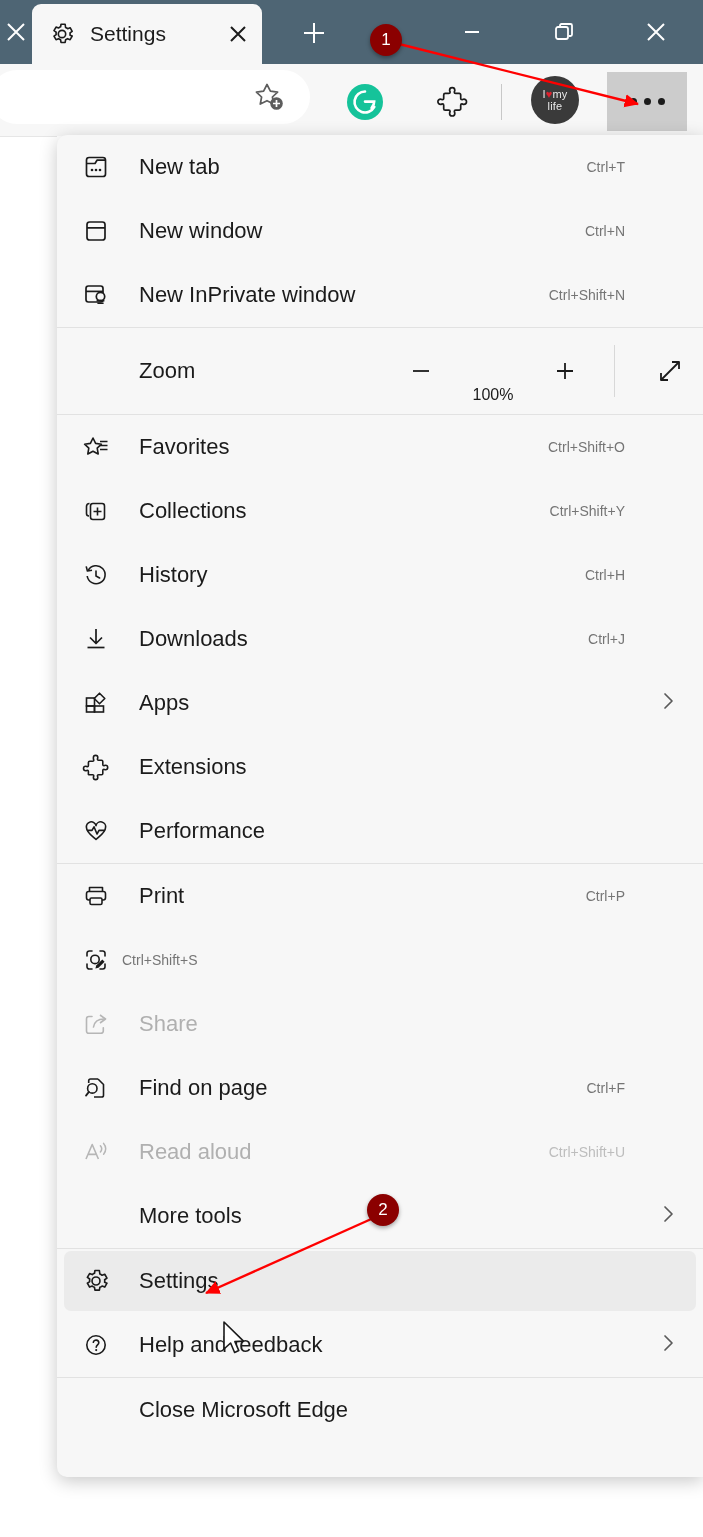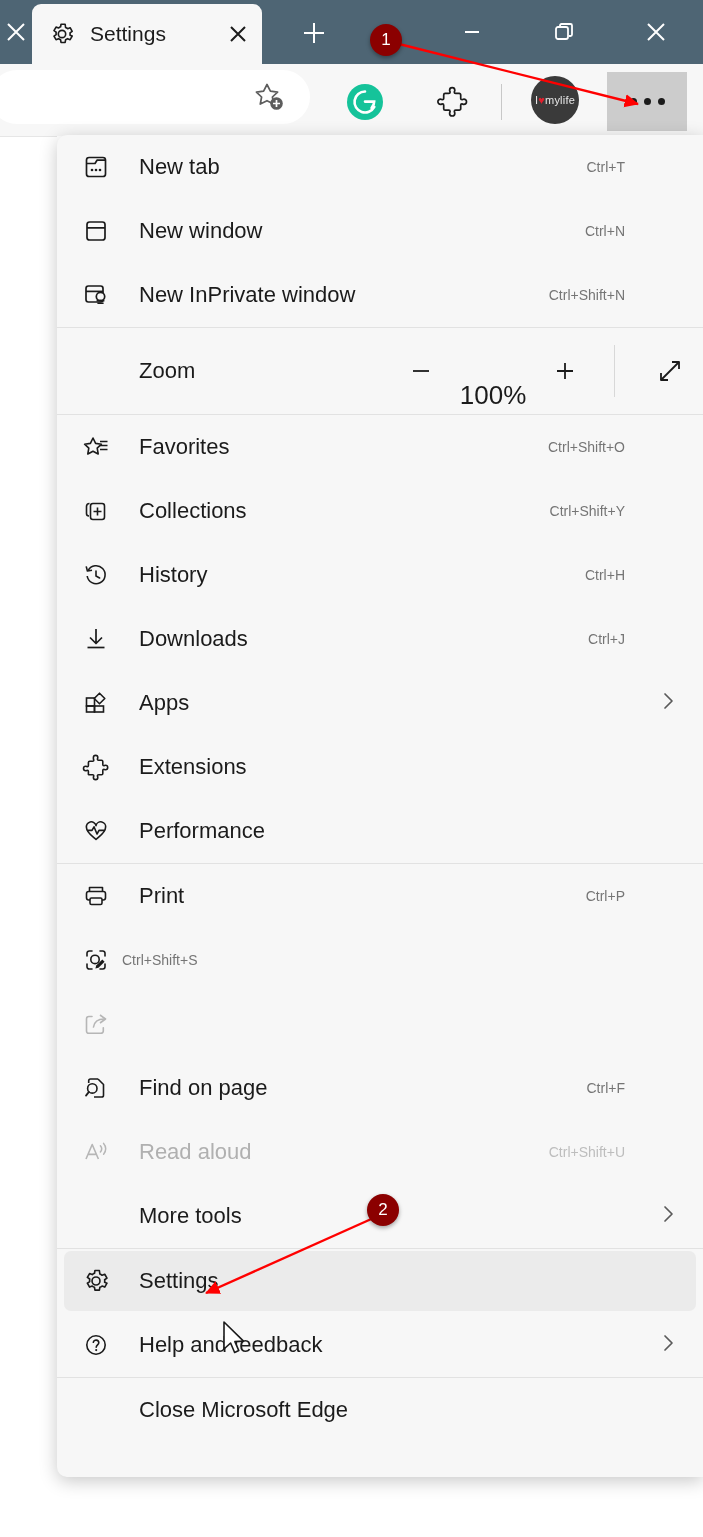--- a/index.html
+++ b/index.html
@@ -124,21 +124,21 @@
     background: #c8c8c8;
   }
   #avatar-btn {
     position: absolute;
     left: 531px; top: 76px;
     width: 48px; height: 48px;
     border-radius: 50%;
     background: #3a3a3a;
     color: #e8e8e8;
     display: flex;
-    flex-direction: row;
+    flex-direction: column;
     align-items: center;
     justify-content: center;
     overflow: hidden;
     font-size: 11px;
     line-height: 12px;
     letter-spacing: .2px;
   }
   #avatar-btn .av-l1 { white-space: nowrap; }
   #avatar-btn .av-l1 .hrt { color: #e0202d; }
   #avatar-btn .av-l2 { white-space: nowrap; }
@@ -252,21 +252,21 @@
     margin-left: 57px;
     flex: 1 1 auto;
   }
   .zoom-ctl {
     width: 54px; height: 54px;
     display: flex; align-items: center; justify-content: center;
     color: #1b1b1b;
     flex: 0 0 auto;
   }
   .zoom-value {
-    font-size: 26px;
+    font-size: 16px;
     color: #1b1b1b;
     min-width: 74px;
     text-align: center;
     flex: 0 0 auto;
     margin-top: 48px;
   }
   .zoom-div {
     width: 1px; height: 52px;
     background: #d8d8d8;
     margin: 0 18px 0 14px;
@@ -579,20 +579,21 @@
     </div>
 
     <div class="mi disabled">
       <span class="mi-icon">
         <svg width="28" height="28" viewBox="0 0 28 28" aria-hidden="true">
           <path d="M10 6.5 H6.8 A2.3 2.3 0 0 0 4.5 8.8 V21 A2.3 2.3 0 0 0 6.8 23.3 H19 A2.3 2.3 0 0 0 21.3 21 V17.8" fill="none" stroke="currentColor" stroke-width="1.6" stroke-linecap="round"></path>
           <path d="M11.5 17 C12.5 10.5 17 9 22 9" fill="none" stroke="currentColor" stroke-width="1.6" stroke-linecap="round"></path>
           <path d="M18 5 L23.5 9 L18 13" fill="none" stroke="currentColor" stroke-width="1.6" stroke-linejoin="round"></path>
         </svg>
       </span>
+      <span class="mi-label">Share</span>
       <span class="mi-accel"></span>
     </div>
 
     <div class="mi">
       <span class="mi-icon">
         <svg width="28" height="28" viewBox="0 0 28 28" aria-hidden="true">
           <path d="M16 5 H8.5 A1.8 1.8 0 0 0 6.7 6.8 V9" fill="none" stroke="currentColor" stroke-width="1.6" stroke-linejoin="round"></path>
           <path d="M16 5 L21.5 10.5 V21.2 A1.8 1.8 0 0 1 19.7 23 H12" fill="none" stroke="currentColor" stroke-width="1.6" stroke-linejoin="round"></path>
           <circle cx="10.3" cy="14.4" r="4.7" fill="none" stroke="currentColor" stroke-width="1.6"></circle>
           <path d="M6.9 17.9 L4 21.6" stroke="currentColor" stroke-width="1.8" fill="none" stroke-linecap="round"></path>

